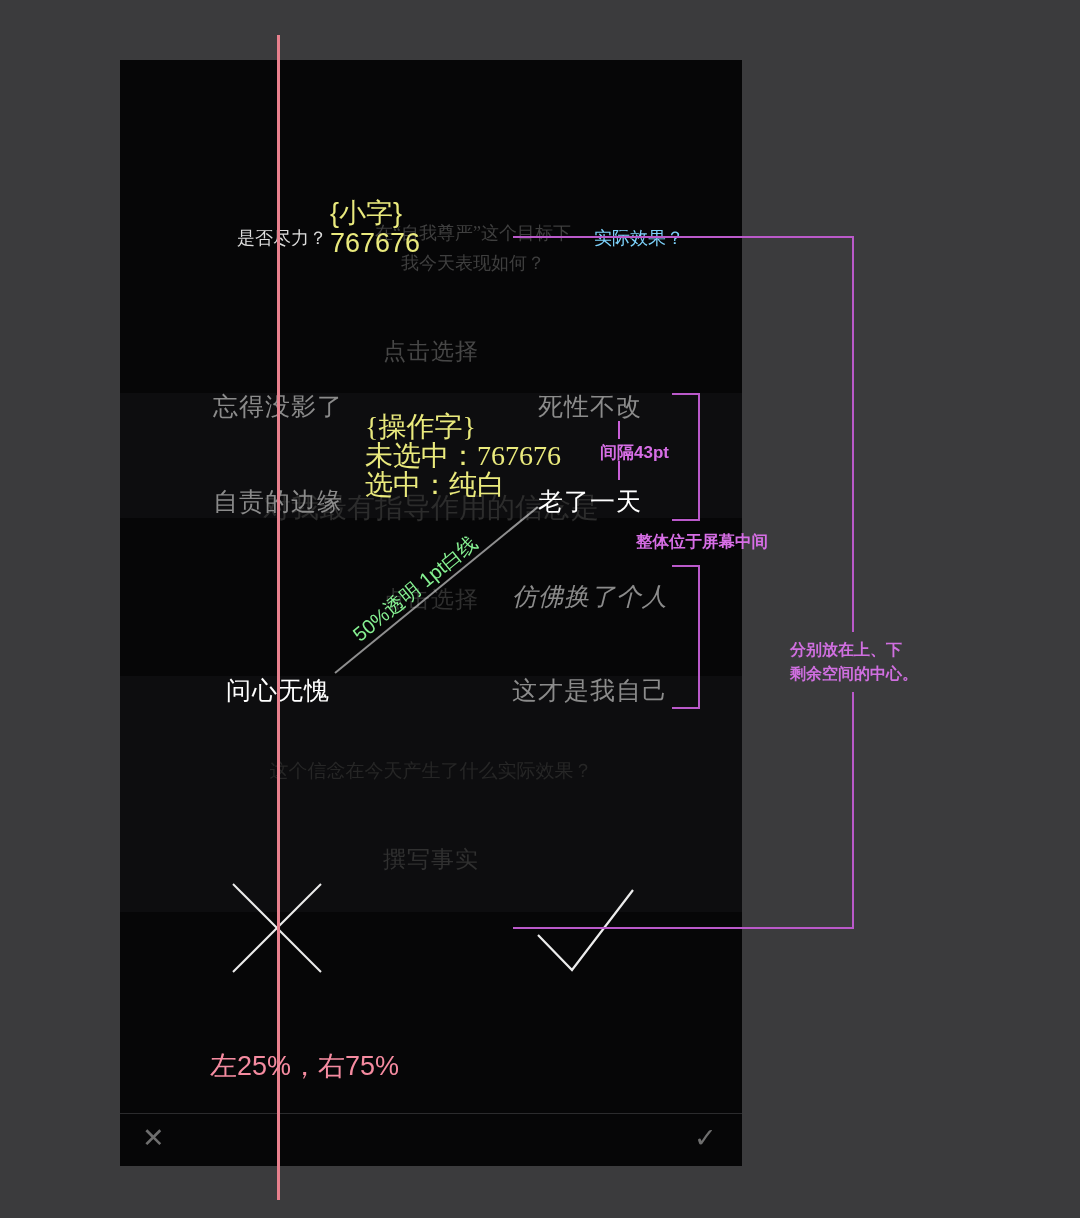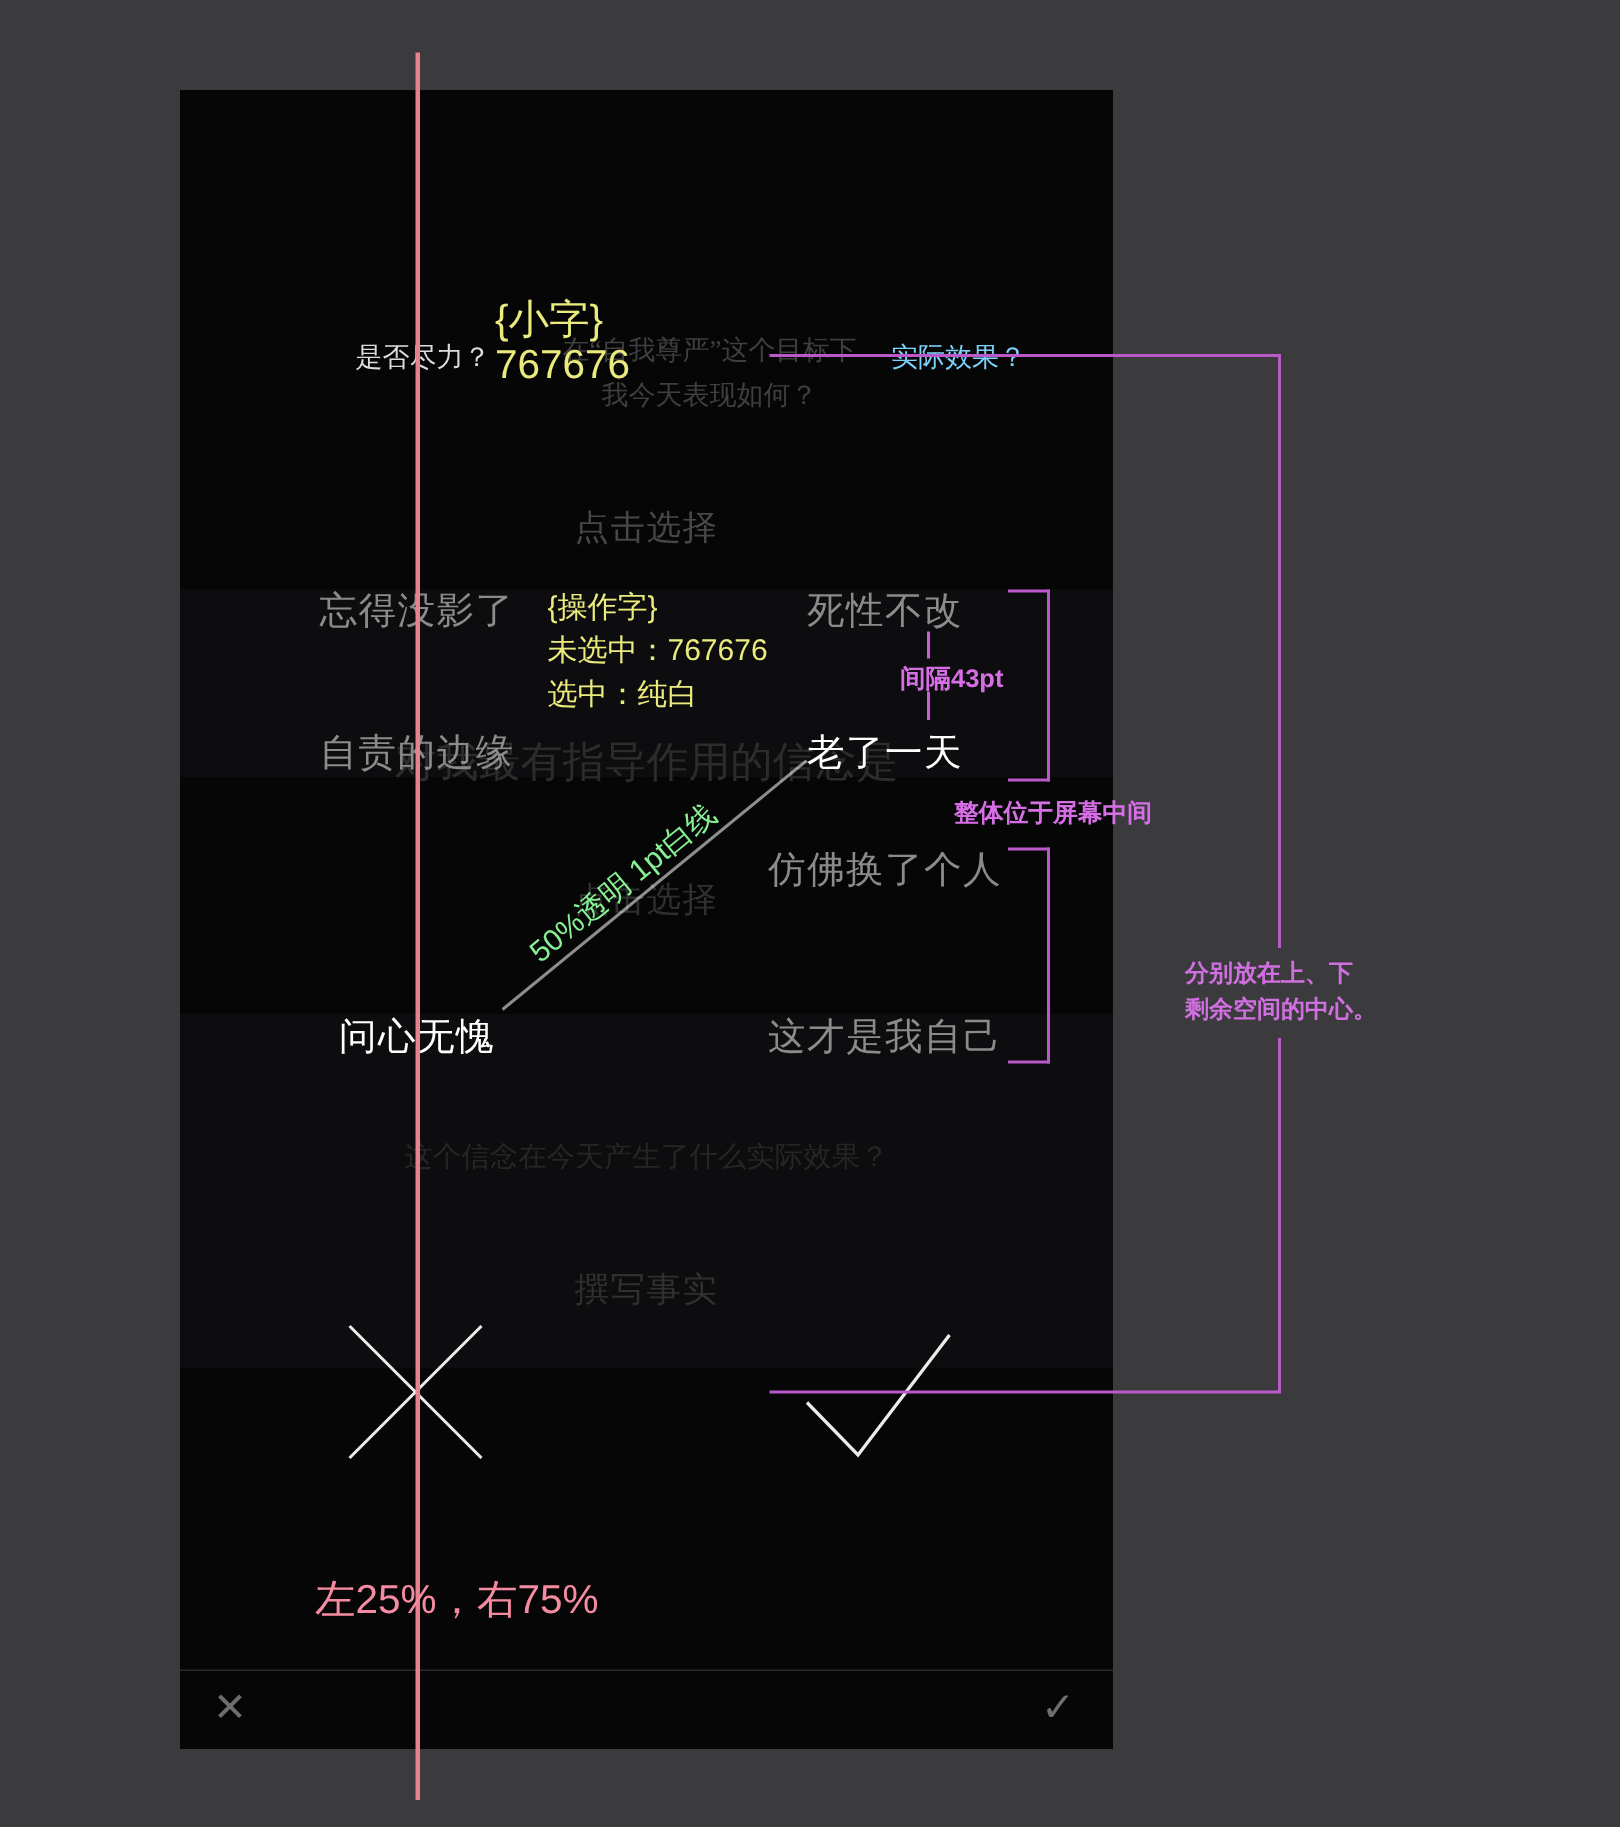--- a/index.html
+++ b/index.html
@@ -47,21 +47,21 @@
     <div class="abs serif center-line" style="top:276px;font-size:23px;color:#474747;letter-spacing:1px;">点击选择</div>
 
     <div class="abs serif center-line" style="top:429px;font-size:28px;color:#2c2c2c;">对我最有指导作用的信念是</div>
 
     <div class="abs serif center-line" style="top:524px;font-size:23px;color:#303030;letter-spacing:1px;">点击选择</div>
 
     <div class="abs serif opt gray col-left" style="top:330px;">忘得没影了</div>
     <div class="abs serif opt gray col-right" style="top:330px;">死性不改</div>
     <div class="abs serif opt gray col-left" style="top:425px;">自责的边缘</div>
     <div class="abs serif opt sel  col-right" style="top:425px;">老了一天</div>
-    <div class="abs serif opt gray col-right" style="top:503px;">仿佛换了个人</div>
+    <div class="abs serif opt gray col-right" style="top:520px;font-style:italic;">仿佛换了个人</div>
     <div class="abs serif opt sel  col-left" style="top:614px;">问心无愧</div>
     <div class="abs serif opt gray col-right" style="top:614px;">这才是我自己</div>
 
     <div class="abs serif center-line" style="top:698px;font-size:19px;color:#262626;">这个信念在今天产生了什么实际效果？</div>
 
     <div class="abs serif center-line" style="top:784px;font-size:23px;color:#303030;letter-spacing:1px;">撰写事实</div>
 
     <svg class="abs" style="left:110px;top:820px;" width="96" height="96">
       <line x1="3" y1="4" x2="91" y2="92" stroke="#ececec" stroke-width="2"></line>
       <line x1="91" y1="4" x2="3" y2="92" stroke="#ececec" stroke-width="2"></line>
@@ -78,21 +78,21 @@
 
   <div class="abs" style="left:335px;top:672px;width:262px;height:2px;background:rgba(255,255,255,0.55);
        transform:rotate(-39.3deg);transform-origin:0 50%;"></div>
   <div class="abs green-t" style="left:356px;top:624px;font-size:20px;transform:rotate(-39.3deg);transform-origin:0 50%;">50%透明  1pt白线</div>
 
   <div class="abs yellow" style="left:330px;top:198px;font-size:27px;line-height:30px;">
     <div>{小字}</div>
     <div>767676</div>
   </div>
 
-  <div class="abs yellow" style="left:365px;top:391px;font-size:20px;line-height:29px;">
+  <div class="abs yellow" style="left:365px;top:412px;font-size:28px;line-height:29px;font-family:Liberation Serif, serif;">
     <div>{操作字}</div>
     <div>未选中：767676</div>
     <div>选中：纯白</div>
   </div>
 
   <div class="m-line" style="left:618px;top:421px;width:2px;height:18px;background:#c95fd8;"></div>
   <div class="m-line" style="left:618px;top:461px;width:2px;height:19px;background:#c95fd8;"></div>
   <div class="abs magenta-t" style="left:600px;top:441px;font-size:17px;">间隔43pt</div>
 
   <div class="bracket" style="left:672px;top:393px;height:124px;"></div>

